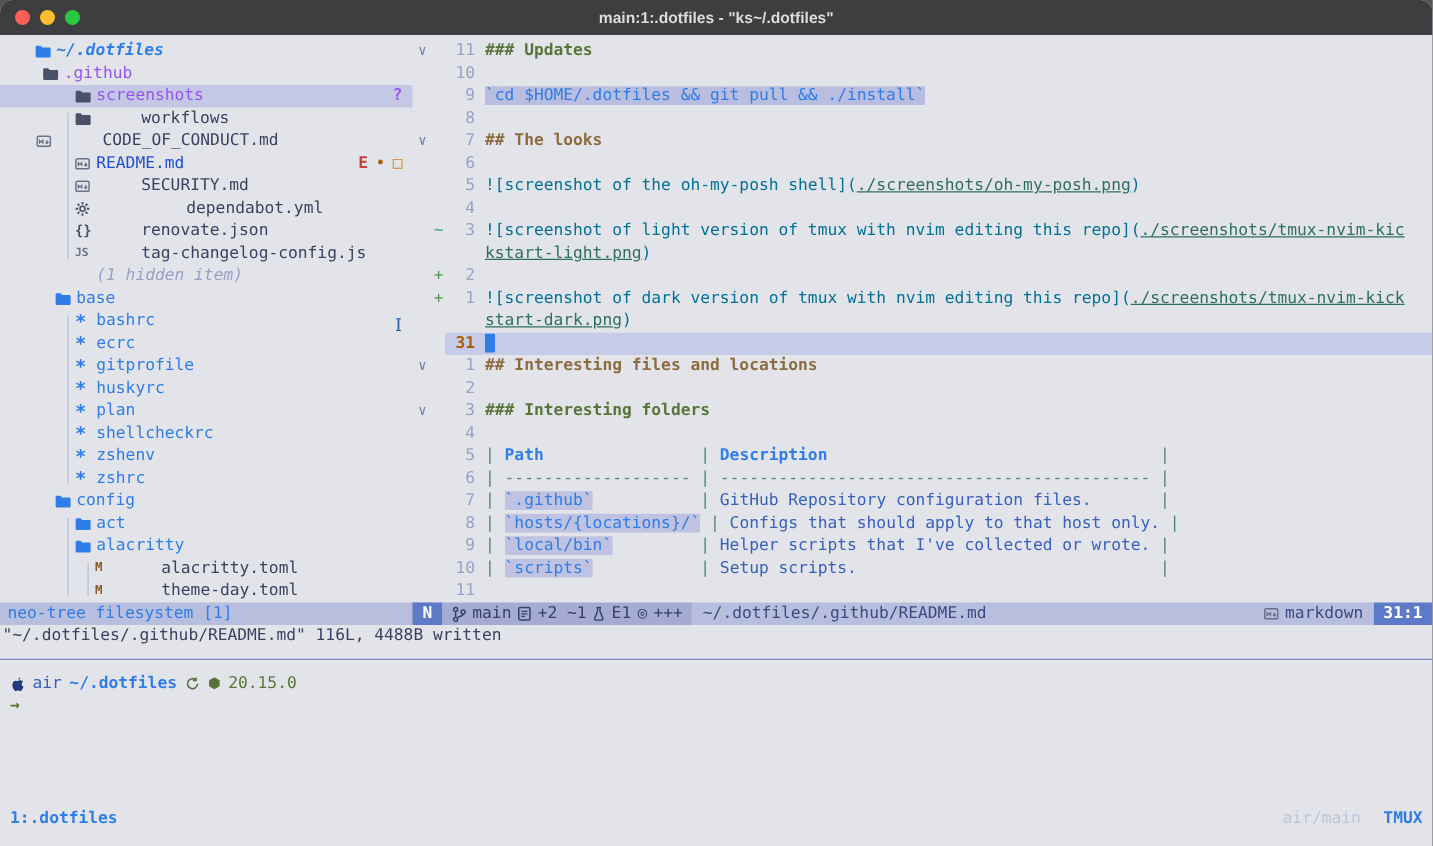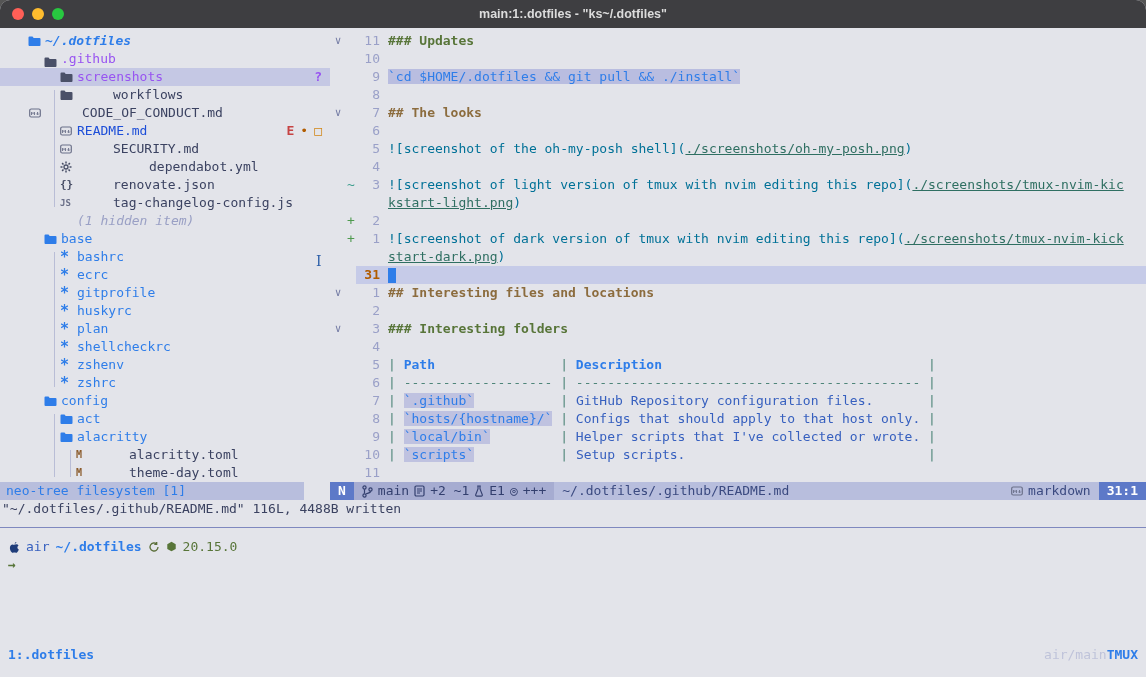--- a/index.html
+++ b/index.html
@@ -50,21 +50,21 @@
   .s-md{color:#007197;}
   .s-url{color:#2f6f62;text-decoration:underline;}
   .s-sel{color:#2e7de9;background:#b9bde0;}
   .s-code{color:#2e7de9;background:#bfc2e0;}
   .s-pipe{color:#4e8579;}
   .s-dash{color:#4e8579;}
   .s-th{color:#2e7de9;font-weight:bold;}
   .s-cell{color:#3760bf;}
   .s-plain{color:#3760bf;}
   
-  .neotree-status{position:absolute;left:0;top:454px;width:304px;height:18px;line-height:18px;
+  .neotree-status{position:absolute;left:0;top:454px;width:346px;height:18px;line-height:18px;
                   background:#b8bedd;color:#2e7de9;padding-left:6px;box-sizing:border-box;}
   .lualine{position:absolute;left:330px;right:0;top:454px;height:18px;display:flex;line-height:18px;}
   .ll-a{background:#5d79c8;color:#fff;font-weight:bold;padding:0 8px;flex:none;}
   .ll-b{background:#a6acd1;color:#333f6e;padding:0 8px;flex:none;display:flex;align-items:center;gap:5px;}
   .ll-c{background:#b8bedd;color:#3b4a80;flex:1;display:flex;align-items:center;padding-left:8px;overflow:hidden;}
   .ll-c .spacer{flex:1}
   .ll-ft{display:flex;align-items:center;gap:5px;margin-right:8px;color:#3b4a80;}
   .ll-icon{display:inline-flex;align-items:center;}
   .cmdline{position:absolute;left:0;top:472px;right:0;height:18px;line-height:18px;color:#3b4261;padding-left:2px;}
   
@@ -72,21 +72,21 @@
   .shell-line1{position:absolute;left:8px;top:510px;height:18px;line-height:18px;display:flex;align-items:center;gap:6px;}
   .shell-line2{position:absolute;left:8px;top:528px;height:18px;line-height:18px;color:#587539;font-weight:bold;}
   .sh-host{color:#3760bf;}
   .sh-cwd{color:#2e7de9;font-weight:bold;}
   .sh-ver{color:#587539;}
   .apple{color:#1f3c7a;display:inline-flex;}
   .gsync{color:#5b6f3a;display:inline-flex;}
   .nodeic{color:#587539;display:inline-flex;}
   .tmux-bar{position:absolute;left:0;right:0;top:618px;height:17px;line-height:17px;display:flex;}
   .tmux-win{color:#2e7de9;font-weight:bold;padding-left:8px;}
-  .tmux-right{margin-left:auto;padding-right:8px;display:flex;gap:0;}
+  .tmux-right{margin-left:auto;padding-right:8px;display:flex;gap:18px;}
   .tmux-session{color:#bfc3da;}
   .tmux-badge{color:#2e7de9;font-weight:bold;}
 </style>
 </head>
 <body>
 
 <div class="window">
 
   <div class="titlebar">
     <div class="lights">
@@ -96,21 +96,21 @@
     </div>
     <div class="title">main:1:.dotfiles - "ks~/.dotfiles"</div>
   </div>
 
   <div class="term">
 
     <div class="sidebar">
         <div class="tree-row" style="padding-left: 28px;"><span class="ticon ic-blue"><svg width="13" height="11" viewBox="0 0 13 11">
               <path d="M.5 1.5a1 1 0 0 1 1-1h3l1.2 1.5h5.8a1 1 0 0 1 1 1v6a1 1 0 0 1-1 1h-10a1 1 0 0 1-1-1z" fill="currentColor"></path>
             </svg></span><span class="tlabel t-root">~/.dotfiles</span></div>
-        <div class="tree-row" style="padding-left: 44px; align-items: flex-end;"><span class="ticon ic-dark"><svg width="13" height="11" viewBox="0 0 13 11">
+        <div class="tree-row" style="padding-left: 34px;"><span class="ticon ic-dark"><svg width="13" height="11" viewBox="0 0 13 11">
               <path d="M.5 1.5a1 1 0 0 1 1-1h3l1.2 1.5h5.8a1 1 0 0 1 1 1v6a1 1 0 0 1-1 1h-10a1 1 0 0 1-1-1z" fill="currentColor"></path>
             </svg></span><span class="tlabel t-purple">.github</span></div>
         <div class="tree-row selected" style="padding-left: 60px;"><span class="ticon ic-dark"><svg width="13" height="11" viewBox="0 0 13 11">
               <path d="M.5 1.5a1 1 0 0 1 1-1h3l1.2 1.5h5.8a1 1 0 0 1 1 1v6a1 1 0 0 1-1 1h-10a1 1 0 0 1-1-1z" fill="currentColor"></path>
             </svg></span><span class="tlabel t-purple">screenshots</span><span class="badges"><span class="bdg-q">?</span></span></div>
         <div class="tree-row" style="padding-left: 60px;"><span class="ticon ic-dark"><svg width="13" height="11" viewBox="0 0 13 11">
               <path d="M.5 1.5a1 1 0 0 1 1-1h3l1.2 1.5h5.8a1 1 0 0 1 1 1v6a1 1 0 0 1-1 1h-10a1 1 0 0 1-1-1z" fill="currentColor"></path>
             </svg></span><span class="tlabel t-dark">workflows</span></div>
         <div class="tree-row" style="padding-left: 29px;"><span class="ticon ic-gray"><svg width="12" height="12" viewBox="0 0 12 12">
               <rect x="0.7" y="2" width="10.6" height="8" rx="1.5" fill="none" stroke="currentColor" stroke-width="1.2"></rect>
@@ -177,21 +177,21 @@
         <div class="ed-row"><span class="c-fold"></span><span class="c-sign sign-add">+</span><span class="c-num">1</span><span class="c-text"><span class="s-md">![screenshot of dark version of tmux with nvim editing this repo](</span><span class="s-url">./screenshots/tmux-nvim-kick</span></span></div>
         <div class="ed-row"><span class="c-fold"></span><span class="c-sign "></span><span class="c-num"></span><span class="c-text"><span class="s-url">start-dark.png</span><span class="s-md">)</span></span></div>
         <div class="ed-row"><span class="c-fold"></span><span class="c-sign "></span><span class="c-num cur cline">31</span><span class="c-text cline"><span class="cursor-block"></span></span></div>
         <div class="ed-row"><span class="c-fold">∨</span><span class="c-sign "></span><span class="c-num">1</span><span class="c-text"><span class="s-h2">## Interesting files and locations</span></span></div>
         <div class="ed-row"><span class="c-fold"></span><span class="c-sign "></span><span class="c-num">2</span><span class="c-text"></span></div>
         <div class="ed-row"><span class="c-fold">∨</span><span class="c-sign "></span><span class="c-num">3</span><span class="c-text"><span class="s-h3">### Interesting folders</span></span></div>
         <div class="ed-row"><span class="c-fold"></span><span class="c-sign "></span><span class="c-num">4</span><span class="c-text"></span></div>
         <div class="ed-row"><span class="c-fold"></span><span class="c-sign "></span><span class="c-num">5</span><span class="c-text"><span class="s-pipe">| </span><span class="s-th">Path</span><span class="s-plain">               </span><span class="s-pipe"> | </span><span class="s-th">Description</span><span class="s-plain">                                 </span><span class="s-pipe"> |</span></span></div>
         <div class="ed-row"><span class="c-fold"></span><span class="c-sign "></span><span class="c-num">6</span><span class="c-text"><span class="s-pipe">| </span><span class="s-dash">-------------------</span><span class="s-pipe"> | </span><span class="s-dash">--------------------------------------------</span><span class="s-pipe"> |</span></span></div>
         <div class="ed-row"><span class="c-fold"></span><span class="c-sign "></span><span class="c-num">7</span><span class="c-text"><span class="s-pipe">| </span><span class="s-code">`.github`</span><span class="s-plain">          </span><span class="s-pipe"> | </span><span class="s-cell">GitHub Repository configuration files.</span><span class="s-plain">      </span><span class="s-pipe"> |</span></span></div>
-        <div class="ed-row"><span class="c-fold"></span><span class="c-sign "></span><span class="c-num">8</span><span class="c-text"><span class="s-pipe">| </span><span class="s-code">`hosts/{hostname}/`</span><span class="s-pipe"> | </span><span class="s-cell">Configs that should apply to that host only.</span><span class="s-pipe"> |</span></span></div>
+        <div class="ed-row"><span class="c-fold"></span><span class="c-sign "></span><span class="c-num">8</span><span class="c-text"><span class="s-pipe">| </span><span class="s-code">`hosts/{locations}/`</span><span class="s-pipe"> | </span><span class="s-cell">Configs that should apply to that host only.</span><span class="s-pipe"> |</span></span></div>
         <div class="ed-row"><span class="c-fold"></span><span class="c-sign "></span><span class="c-num">9</span><span class="c-text"><span class="s-pipe">| </span><span class="s-code">`local/bin`</span><span class="s-plain">        </span><span class="s-pipe"> | </span><span class="s-cell">Helper scripts that I've collected or wrote.</span><span class="s-pipe"> |</span></span></div>
         <div class="ed-row"><span class="c-fold"></span><span class="c-sign "></span><span class="c-num">10</span><span class="c-text"><span class="s-pipe">| </span><span class="s-code">`scripts`</span><span class="s-plain">          </span><span class="s-pipe"> | </span><span class="s-cell">Setup scripts.</span><span class="s-plain">                              </span><span class="s-pipe"> |</span></span></div>
         <div class="ed-row"><span class="c-fold"></span><span class="c-sign "></span><span class="c-num">11</span><span class="c-text"></span></div>
       </div>
 
     <div class="neotree-status">neo-tree filesystem [1]</div>
 
     <div class="lualine">
       <div class="ll-a">N</div>
       <div class="ll-b">

